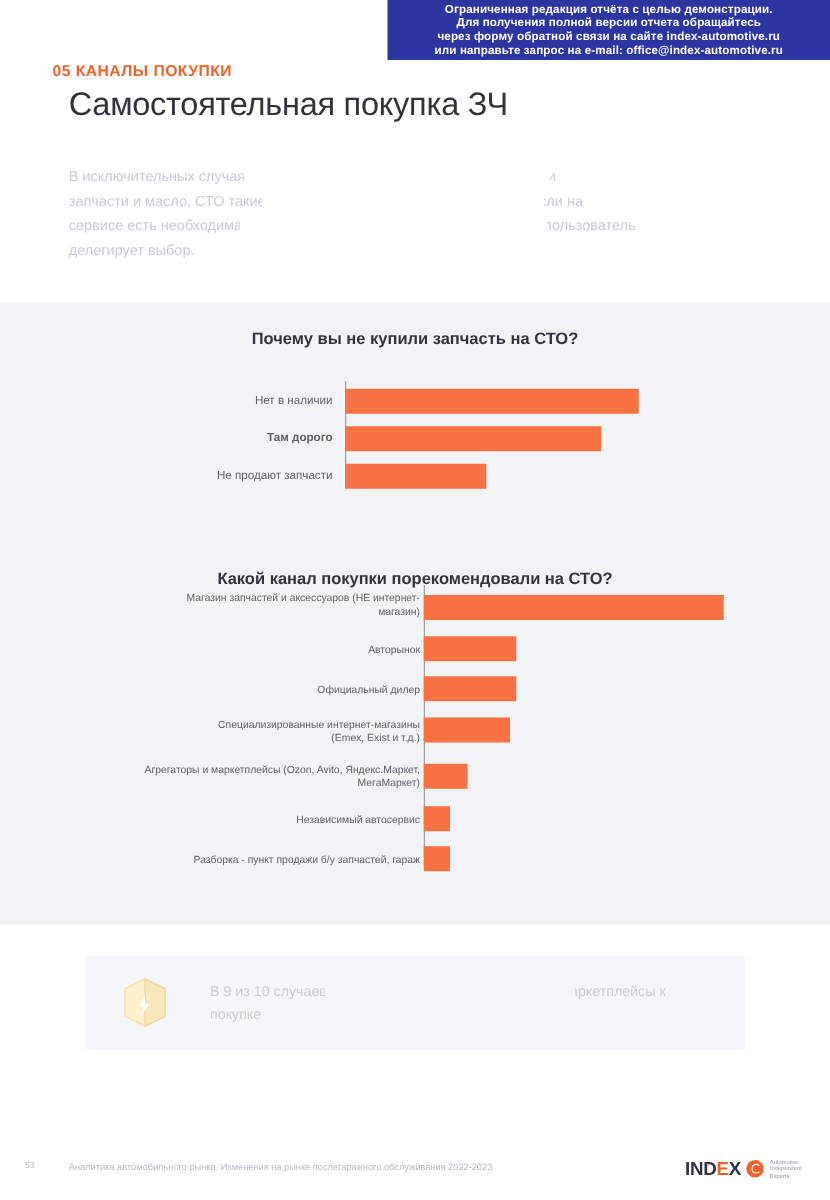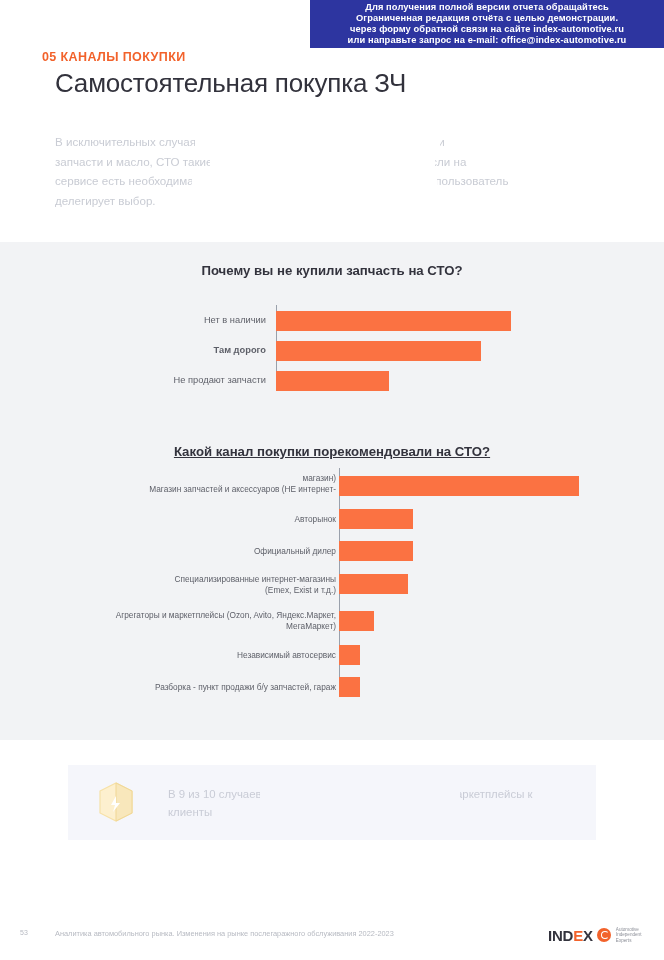--- a/index.html
+++ b/index.html
@@ -124,22 +124,22 @@
   .logo-tag{
     margin-left:5px;font-size:4.6px;line-height:5.4px;color:#8d9099;
   }
 </style>
 </head>
 <body>
 
 <div class="page">
 
   <div class="demo-banner">
+    <div>Ограниченная редакция отчёта с целью демонстрации.</div>
     <div>Для получения полной версии отчета обращайтесь</div>
-    <div>Ограниченная редакция отчёта с целью демонстрации.</div>
     <div>через форму обратной связи на сайте index-automotive.ru</div>
     <div>или направьте запрос на e-mail: office@index-automotive.ru</div>
   </div>
 
   <div class="section-label">05 КАНАЛЫ ПОКУПКИ</div>
   <div class="page-title">Самостоятельная покупка ЗЧ</div>
 
   <div class="intro">
     <div class="ln">
       <span>В исключительных случаях, когда у клиента есть возможность принести</span>
@@ -171,28 +171,28 @@
     <div class="row" style="height:30px;font-weight:bold;">
       <div class="row-label" style="top:10px;">Там дорого</div>
       <div class="bar" style="top:6px;width:205px;"></div>
     </div>
     <div class="row" style="height:30px;">
       <div class="row-label" style="top:10px;">Не продают запчасти</div>
       <div class="bar" style="top:6px;width:113px;"></div>
     </div>
   </div>
 
-  <div class="chart-title" style="top:444px;text-decoration:underline;">Какой канал покупки порекомендовали на СТО?</div>
+  <div class="chart-title" style="top:455px;">Какой канал покупки порекомендовали на СТО?</div>
   <div class="chart" id="chart2">
     <div class="axis"></div>
 
     <div class="row" style="height:40px;">
       <div class="row-label" style="top:5px;">
+        <div>Магазин запчастей и аксессуаров (НЕ интернет-</div>
         <div>магазин)</div>
-        <div>Магазин запчастей и аксессуаров (НЕ интернет-</div>
       </div>
       <div class="bar" style="top:8px;width:240px;"></div>
     </div>
 
     <div class="row" style="height:32px;">
       <div class="row-label" style="top:6px;">
         <div>Авторынок</div>
       </div>
       <div class="bar" style="top:1px;width:74px;"></div>
     </div>
@@ -242,21 +242,21 @@
         <path d="M26 6 L42 14 L42 36 L26 44 Z" fill="#f8e7bb" stroke="#f0d795" stroke-width="1"></path>
         <path d="M26 19 L21 28 L25 28 L23 35 L30 26 L26 26 Z" fill="#ffffff"></path>
       </svg>
     </div>
     <div class="callout-text">
       <div class="ln">
         <span>В 9 из 10 случаев клиенты используют агрегаторы и маркетплейсы к</span>
         <span class="mask" style="left:92px;width:200px;"></span>
       </div>
       <div class="ln">
-        <span>клиенты</span>
+        <span>покупке</span>
       </div>
     </div>
   </div>
 
   <div class="footer-rule"></div>
   <div class="page-num">53</div>
   <div class="footer-text">Аналитика автомобильного рынка. Изменения на рынке послегаражного обслуживания 2022-2023</div>
   <div class="logo">
     <div class="logo-word"><span>IND</span><span class="e">E</span><span>X</span></div>
     <div class="logo-mark"></div>

